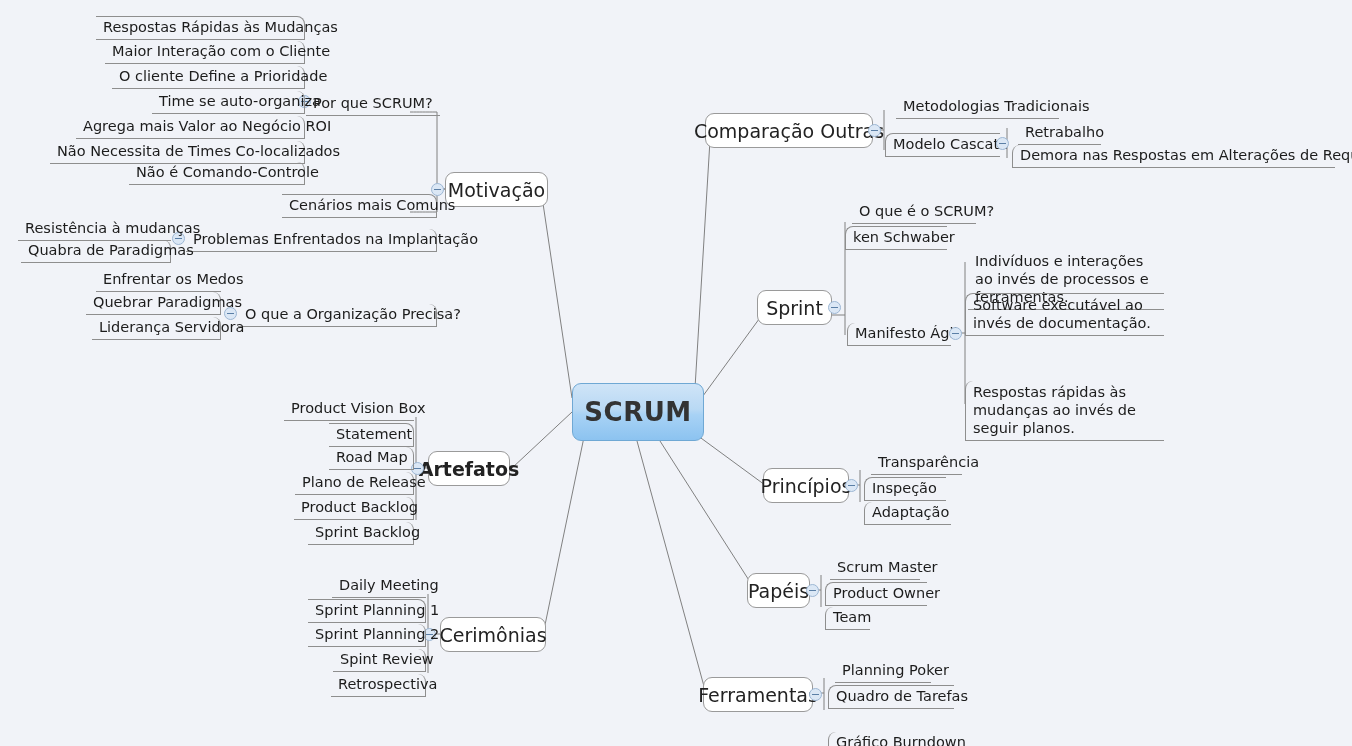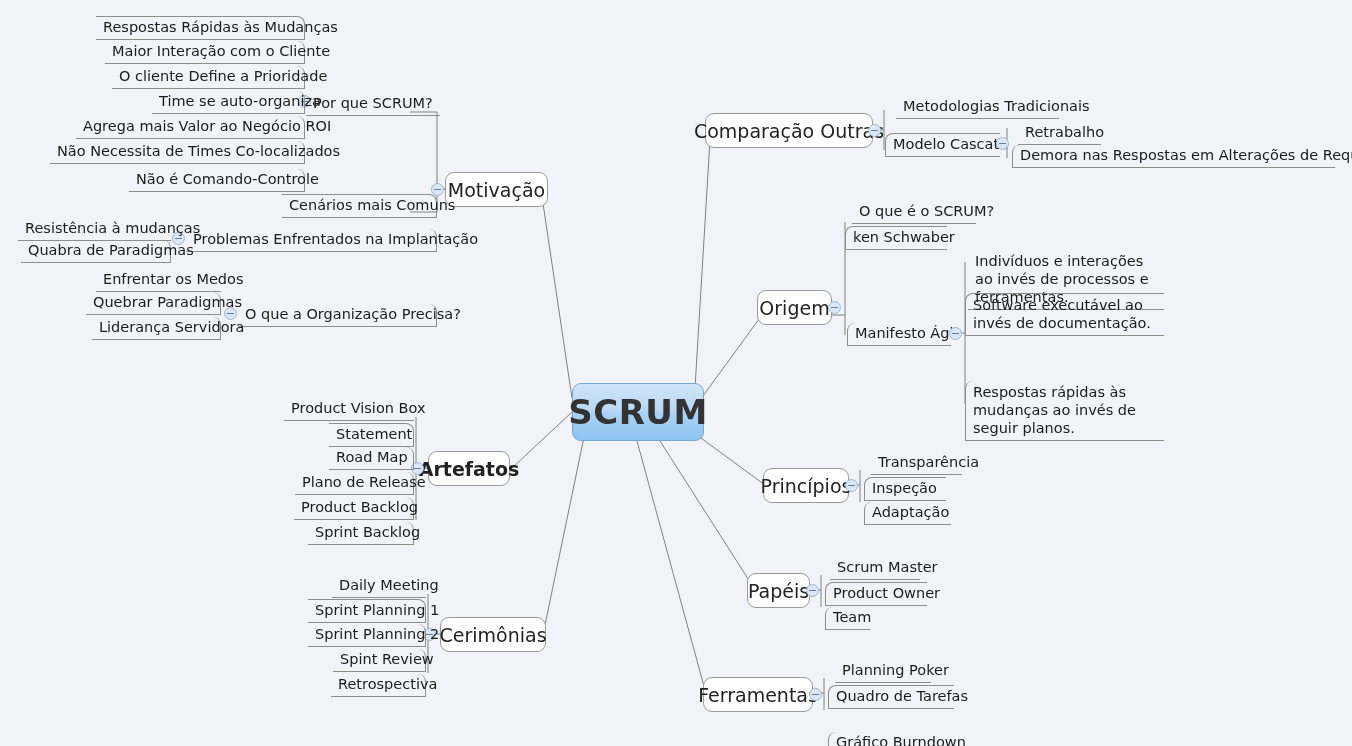--- a/index.html
+++ b/index.html
@@ -15,21 +15,21 @@
   svg.links{position:absolute;left:0;top:0;width:1352px;height:746px;pointer-events:none;}
 
   
   .central{
     position:absolute;
     box-sizing:border-box;
     display:flex;align-items:center;justify-content:center;
     background:linear-gradient(to bottom,#cfe4f7 0%,#b9d9f4 45%,#a8d2f5 55%,#8cc3f0 100%);
     border:1px solid #6fa8d4;
     border-radius:9px;
-    font-size:34px;font-weight:bold;color:#333;
+    font-size:26px;font-weight:bold;color:#333;
     letter-spacing:.5px;
   }
 
   
   .main-node{
     position:absolute;
     box-sizing:border-box;
     display:flex;align-items:center;justify-content:center;
     background:#ffffff;
     border:1px solid #9a9a9a;
@@ -144,21 +144,21 @@
 
   <div class="leaf plain" style="left:306px;top:93px;">Por que SCRUM?</div>
   <div class="toggle" style="left:298px;top:95px;"></div>
 
   <div class="leaf br-right cap-top" style="left:96px;top:16px;width:209px;text-align:center;">Respostas Rápidas às Mudanças</div>
   <div class="leaf br-right" style="left:105px;top:41px;width:200px;">Maior Interação com o Cliente</div>
   <div class="leaf br-right" style="left:112px;top:66px;width:193px;">O cliente Define a Prioridade</div>
   <div class="leaf br-right" style="left:152px;top:91px;width:153px;">Time se auto-organiza</div>
   <div class="leaf br-right" style="left:76px;top:116px;width:229px;">Agrega mais Valor ao Negócio ROI</div>
   <div class="leaf br-right" style="left:50px;top:141px;width:255px;">Não Necessita de Times Co-localizados</div>
-  <div class="leaf br-right" style="left:129px;top:169px;width:176px;">Não é Comando-Controle</div>
+  <div class="leaf br-right" style="left:129px;top:162px;width:176px;">Não é Comando-Controle</div>
 
   <div class="leaf br-right cap-top" style="left:282px;top:194px;width:155px;">Cenários mais Comuns</div>
 
   <div class="leaf br-right" style="left:186px;top:229px;width:251px;">Problemas Enfrentados na Implantação</div>
   <div class="toggle" style="left:172px;top:232px;"></div>
 
   <div class="leaf plain" style="left:18px;top:218px;width:153px;">Resistência à mudanças</div>
   <div class="leaf br-right" style="left:21px;top:240px;width:150px;">Quabra de Paradigmas</div>
 
   <div class="leaf br-right" style="left:238px;top:304px;width:199px;">O que a Organização Precisa?</div>
@@ -171,21 +171,21 @@
   <div class="main-node" style="left:705px;top:113px;width:168px;height:35px;">Comparação Outras</div>
   <div class="toggle" style="left:868px;top:124px;"></div>
 
   <div class="leaf plain" style="left:896px;top:96px;width:163px;">Metodologias Tradicionais</div>
   <div class="leaf br-left cap-top" style="left:885px;top:133px;width:115px;">Modelo Cascata</div>
   <div class="toggle" style="left:996px;top:137px;"></div>
 
   <div class="leaf plain" style="left:1018px;top:122px;width:83px;">Retrabalho</div>
   <div class="leaf br-left" style="left:1012px;top:145px;width:323px;">Demora nas Respostas em Alterações de Requisitos</div>
 
-  <div class="main-node" style="left:757px;top:290px;width:75px;height:35px;">Origem</div>
+  <div class="main-node" style="left:757px;top:290px;width:75px;height:35px;">Sprint</div>
   <div class="toggle" style="left:828px;top:301px;"></div>
 
   <div class="leaf plain" style="left:852px;top:201px;width:124px;">O que é o SCRUM?</div>
   <div class="leaf br-left cap-top" style="left:845px;top:226px;width:102px;">ken Schwaber</div>
   <div class="leaf br-left" style="left:847px;top:323px;width:104px;">Manifesto Ágil</div>
   <div class="toggle" style="left:949px;top:327px;"></div>
 
   <div class="leaf multiline plain" style="left:968px;top:250px;width:196px;">Indivíduos e interações ao invés de processos e ferramentas.</div>
   <div class="leaf multiline br-left cap-top" style="left:965px;top:293px;width:199px;">Software executável ao invés de documentação.</div>
   <div class="leaf multiline br-left" style="left:965px;top:381px;width:199px;">Respostas rápidas às mudanças ao invés de seguir planos.</div>

